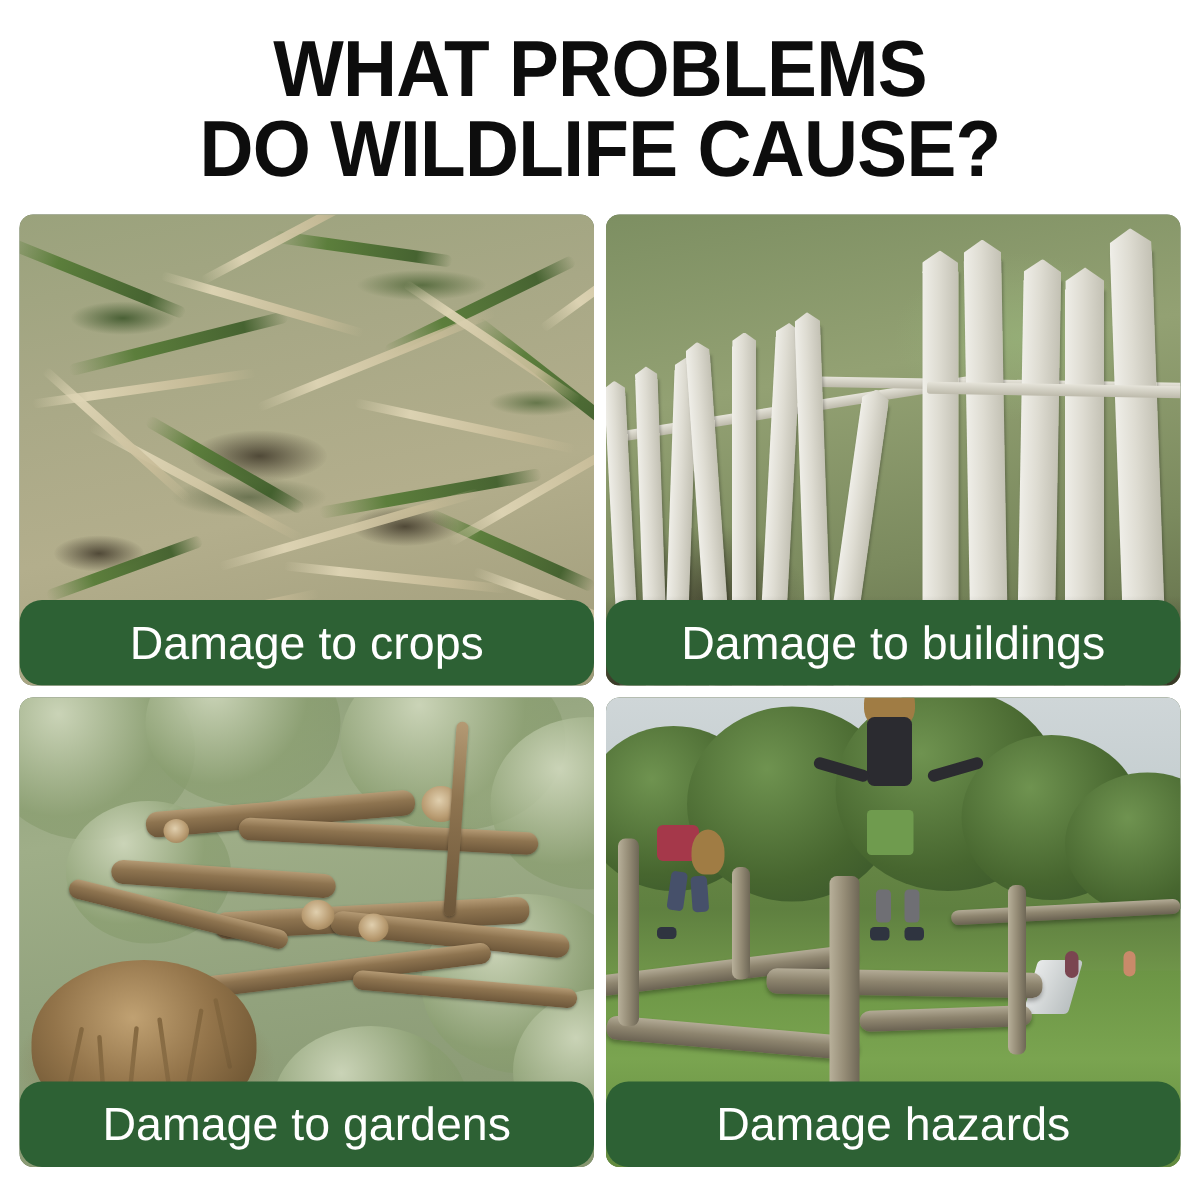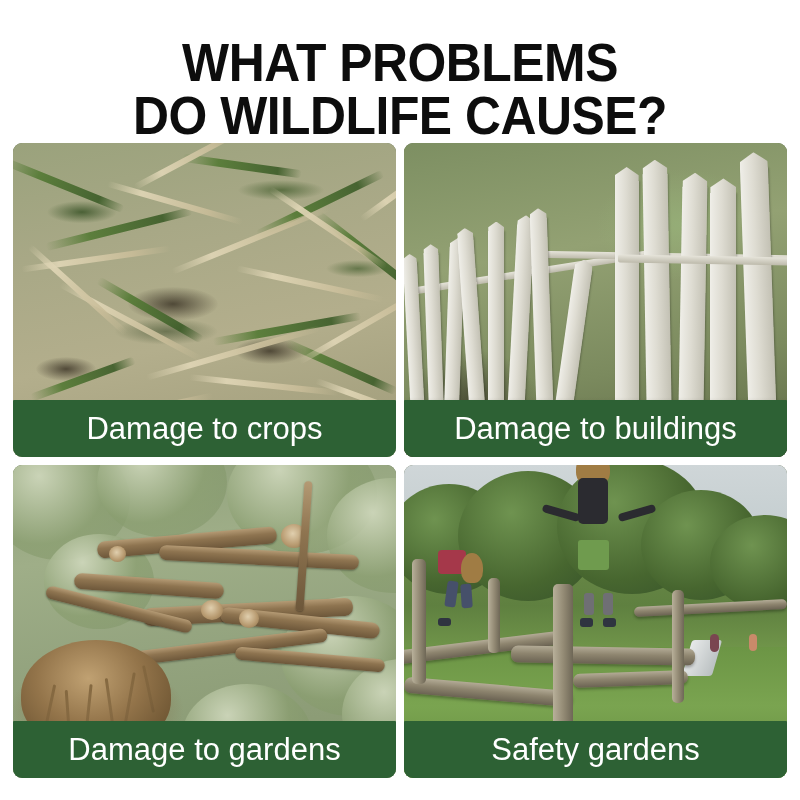--- a/index.html
+++ b/index.html
@@ -20,21 +20,20 @@
     background: #ffffff;
   }
 
   
   .title-block {
     position: absolute;
     top: 20px;
     left: 0;
     width: 800px;
     text-align: center;
-    margin-top: 16px;
   }
   .title-line {
     display: block;
     color: #0d0d0d;
     font-family: "Liberation Sans", sans-serif;
     font-weight: bold;
     font-size: 53px;
     line-height: 53px;
     letter-spacing: -0.5px;
     text-transform: uppercase;
@@ -70,21 +69,21 @@
   }
 
   
   .caption {
     position: absolute;
     left: 0;
     right: 0;
     bottom: 0;
     height: 57px;
     background: #2d6134;
-    border-radius: 1px;
+    border-radius: 15px;
     display: flex;
     align-items: center;
     box-sizing: border-box;
     padding: 0 18px;
   }
   .caption-text {
     color: #ffffff;
     font-family: "Liberation Sans", sans-serif;
     font-weight: normal;
     font-size: 31px;
@@ -395,18 +394,18 @@
         <div class="kid-leg" style="left:46%;top:49%;width:13px;height:9px;background:#2f3440;"></div>
         <div class="kid-leg" style="left:52%;top:49%;width:13px;height:9px;background:#2f3440;"></div>
 
         <div class="kid-top2" style="left:9%;top:27%;width:28px;height:24px;"></div>
         <div class="kid-hair" style="left:15%;top:28%;width:22px;height:30px;"></div>
         <div class="kid-leg" style="left:11%;top:37%;width:11px;height:26px;transform:rotate(8deg);"></div>
         <div class="kid-leg" style="left:15%;top:38%;width:11px;height:24px;transform:rotate(-4deg);"></div>
         <div class="kid-leg" style="left:9%;top:49%;width:13px;height:8px;background:#2f3440;"></div>
       </div>
       <div class="caption">
-        <span class="caption-text">Safety gardens</span>
+        <span class="caption-text">Damage hazards</span>
       </div>
     </div>
 
   </div>
 </div>
 
 </body></html>

